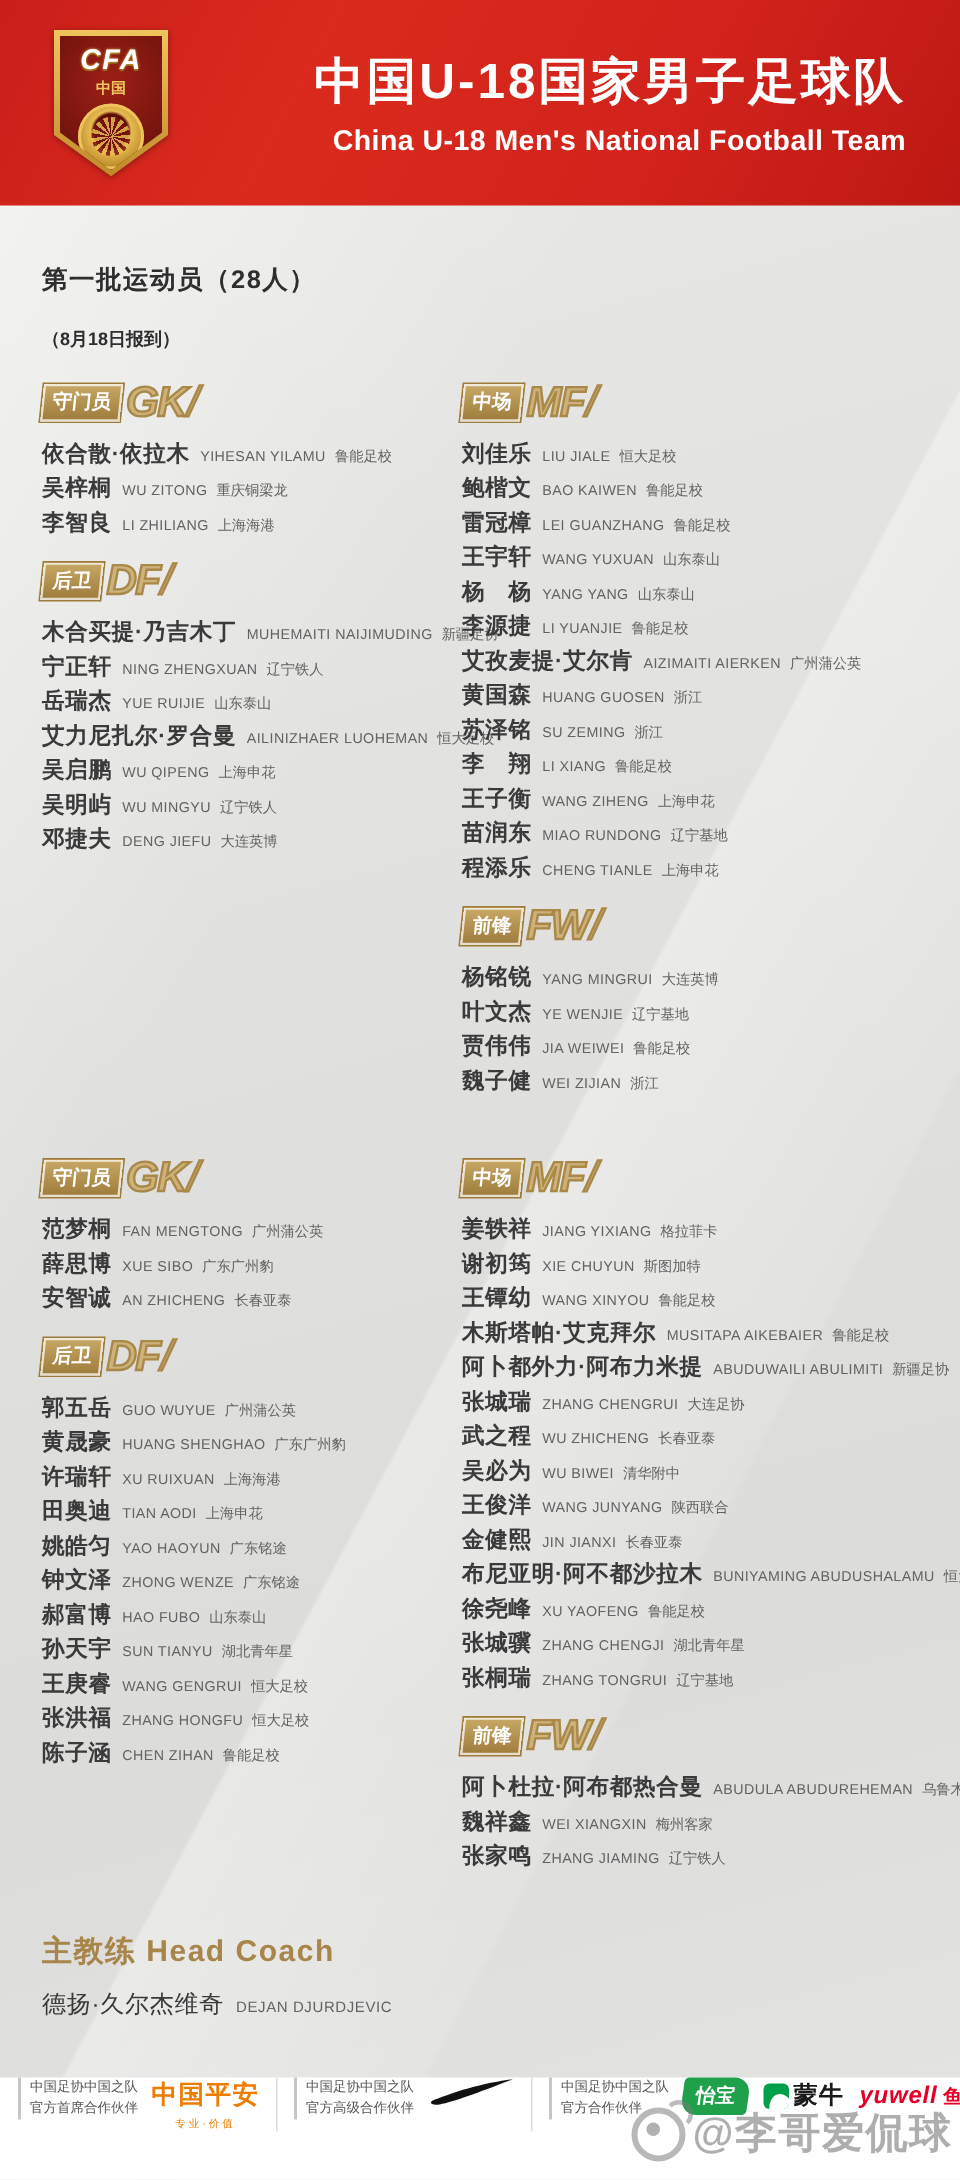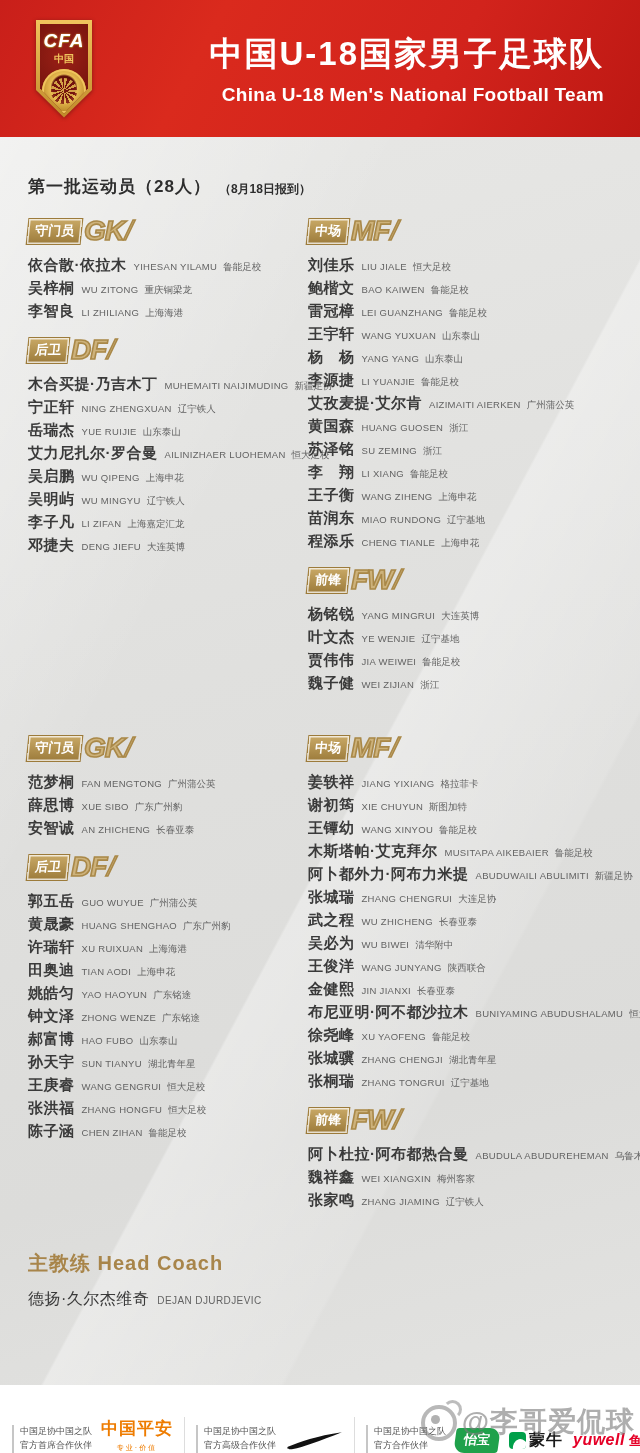--- a/index.html
+++ b/index.html
@@ -6,40 +6,40 @@
   body{width:640px;font-family:"Liberation Sans","DejaVu Sans",sans-serif;}
   .page{position:relative;width:640px;height:1453px;overflow:hidden;
     background:
       linear-gradient(118deg, rgba(255,255,255,.55) 0%, rgba(255,255,255,0) 34%),
       linear-gradient(118deg, transparent 55%, rgba(255,255,255,.35) 55.2%, rgba(255,255,255,.12) 72%, transparent 72.3%),
       linear-gradient(165deg,#e9e9e7 0%,#e0e0de 45%,#dcdcda 75%,#e4e4e2 100%);
   }
   
   .header{height:137px;display:flex;align-items:center;padding:0 36px;box-sizing:border-box;
     background:linear-gradient(118deg,#c91f1a 0%,#da2a1d 32%,#d2231c 68%,#bd1813 100%);}
-  .logo{width:56px;height:98px;position:relative;flex:none;margin-right:18px;filter:drop-shadow(0 1px 2px rgba(0,0,0,.35));}
+  .logo{width:76px;height:98px;position:relative;flex:none;margin-right:18px;filter:drop-shadow(0 1px 2px rgba(0,0,0,.35));}
   .shield-outer{position:absolute;inset:0;background:linear-gradient(180deg,#f0c45d,#c08a2a);
     clip-path:polygon(0 0,100% 0,100% 72%,50% 100%,0 72%);}
   .shield-inner{position:absolute;inset:4px;background:radial-gradient(circle at 50% 35%,#9c2016 0%,#6d120c 80%);
     clip-path:polygon(0 0,100% 0,100% 72%,50% 100%,0 72%);display:flex;flex-direction:column;align-items:center;}
   .logo-cfa{font-size:19px;font-weight:800;color:#fff;letter-spacing:1px;margin-top:6px;
     text-shadow:0 0 2px #e9b94d,0 1px 0 #8a5c12;font-style:italic;}
   .logo-cn{font-size:10px;font-weight:700;color:#f0c45d;margin-top:0;}
   .emblem{width:44px;height:44px;border-radius:50%;margin-top:3px;
     background:radial-gradient(circle at 50% 42%,#5e0e09 0 34%,#e8bb52 40%,#b2801f 78%,#8a5c12 100%);
     box-shadow:0 0 0 2px #f0c45d inset;position:relative;}
   .emblem::after{content:"";position:absolute;inset:9px;border-radius:50%;
     background:repeating-conic-gradient(#e8bb52 0 14deg,#7a1410 14deg 28deg);opacity:.85;}
   .header-titles{flex:1;text-align:right;color:#fff;}
   .h-title{font-size:33px;font-weight:800;letter-spacing:2px;}
   .h-sub{font-size:19px;font-weight:700;margin-top:7px;letter-spacing:.3px;}
   
   .content{padding:38px 8px 0 28px;box-sizing:border-box;}
   .batch{margin-bottom:26px;}
-  .batch-head{display:flex;align-items:flex-end;gap:8px;margin-bottom:18px;}
+  .batch-head{display:flex;align-items:flex-start;gap:20px;margin-bottom:18px;flex-direction:column;}
   .batch-title{font-size:17px;font-weight:800;color:#2e2e2e;letter-spacing:1px;}
   .batch-note{font-size:12px;font-weight:700;color:#2e2e2e;}
   .batch-cols{display:flex;align-items:flex-start;}
   .col-left{width:280px;flex:none;}
   .col-right{flex:1;min-width:0;}
   .group{margin-bottom:18px;}
   .badge{display:flex;align-items:center;margin-bottom:10px;height:30px;}
   .badge-cn{background:linear-gradient(180deg,#c9a966,#9c7b3b);color:#fff;font-size:13px;font-weight:700;
     padding:3px 7px 4px;transform:skewX(-6deg);box-shadow:inset 0 0 0 1.5px rgba(255,255,255,.75),0 0 0 1px #9c7b3b;}
   .badge-en{font-size:28px;line-height:26px;font-weight:800;font-style:italic;color:#cdb27b;
@@ -50,21 +50,21 @@
   .p-pinyin{font-size:9.5px;color:#636363;margin-left:7px;letter-spacing:.3px;}
   .p-club{font-size:9.5px;color:#636363;margin-left:6px;}
   
   .coach{padding-left:0;margin-top:6px;}
   .coach-title{font-size:20px;font-weight:800;color:#a8854a;letter-spacing:1px;margin-bottom:12px;}
   .coach-row{display:flex;align-items:baseline;white-space:nowrap;}
   .coach-name{font-size:16px;font-weight:400;color:#3a3a3a;letter-spacing:.5px;}
   .coach-pinyin{font-size:10px;color:#636363;margin-left:8px;letter-spacing:.4px;}
   
   .footer{position:absolute;left:0;bottom:0;width:640px;height:68px;background:#fff;
-    display:flex;align-items:flex-end;box-sizing:border-box;padding:0 12px;gap:9px;}
+    display:flex;align-items:flex-start;box-sizing:border-box;padding:0 12px;gap:9px;}
   .flabel{border-left:2px solid #c6c6c6;padding-left:6px;font-size:9px;color:#555;line-height:1.55;flex:none;}
   .fsep{width:1px;height:36px;background:#ddd;flex:none;margin:0 2px;}
   .pingan{text-align:center;color:#ee7c00;flex:none;}
   .pingan-name{font-size:17px;font-weight:800;letter-spacing:1px;}
   .pingan-tag{font-size:7px;margin-top:3px;letter-spacing:2px;}
   .nike{flex:none;display:flex;align-items:center;}
   .sponsor-row{display:flex;align-items:center;gap:10px;flex:none;}
   .yibao{background:#1fa14b;color:#fff;font-weight:800;font-size:13px;padding:3px 9px 4px;
     border-radius:3px 11px 3px 11px;transform:skewX(-8deg);flex:none;}
   .mengniu{display:flex;align-items:center;gap:3px;flex:none;}
@@ -164,25 +164,20 @@
                   <span class="p-name">吴启鹏</span>
                   <span class="p-pinyin">WU QIPENG</span>
                   <span class="p-club">上海申花</span>
                 </div>
                 <div class="player">
                   <span class="p-name">吴明屿</span>
                   <span class="p-pinyin">WU MINGYU</span>
                   <span class="p-club">辽宁铁人</span>
                 </div>
                 <div class="player">
-                  <span class="p-name">李子凡</span>
-                  <span class="p-pinyin">LI ZIFAN</span>
-                  <span class="p-club">上海嘉定汇龙</span>
-                </div>
-                <div class="player">
                   <span class="p-name">邓捷夫</span>
                   <span class="p-pinyin">DENG JIEFU</span>
                   <span class="p-club">大连英博</span>
                 </div>
               </div>
             </div>
           </div>
         <div class="col-right">
             <div class="group">
               <div class="badge">

